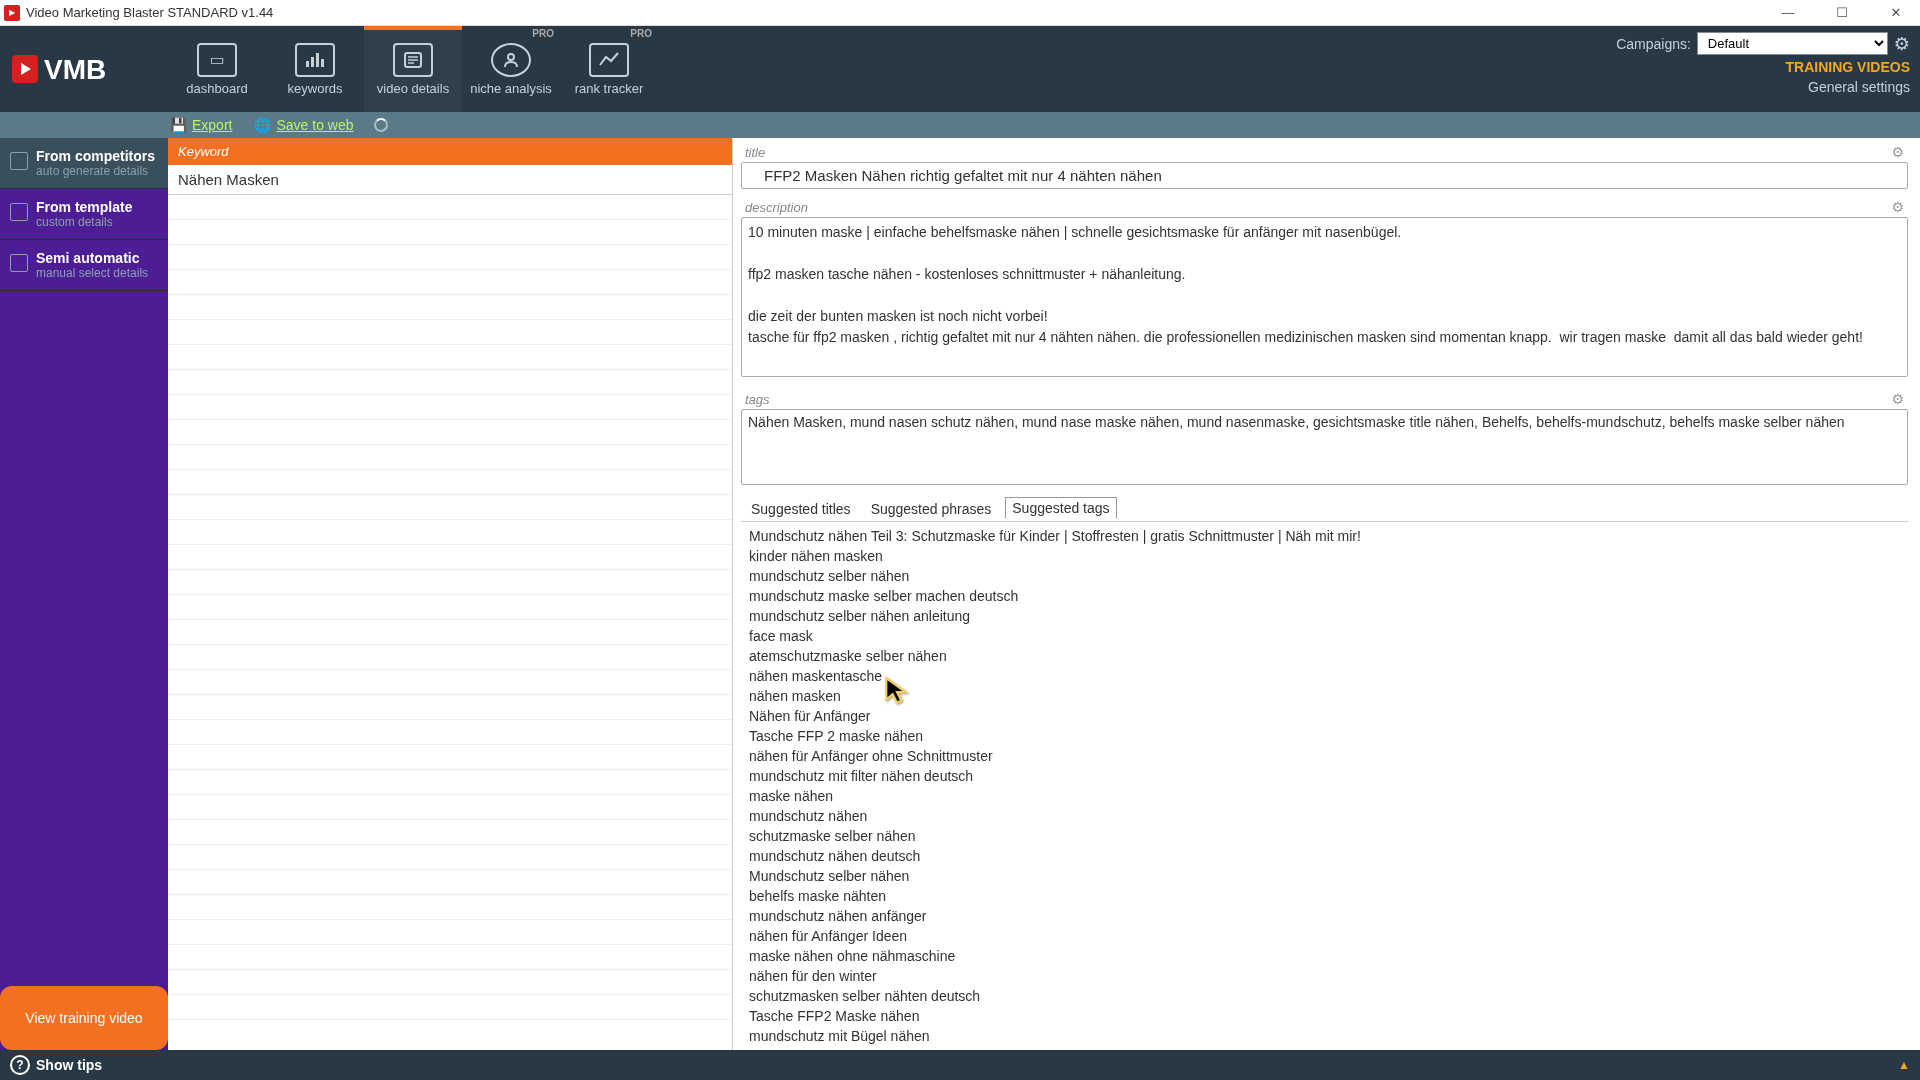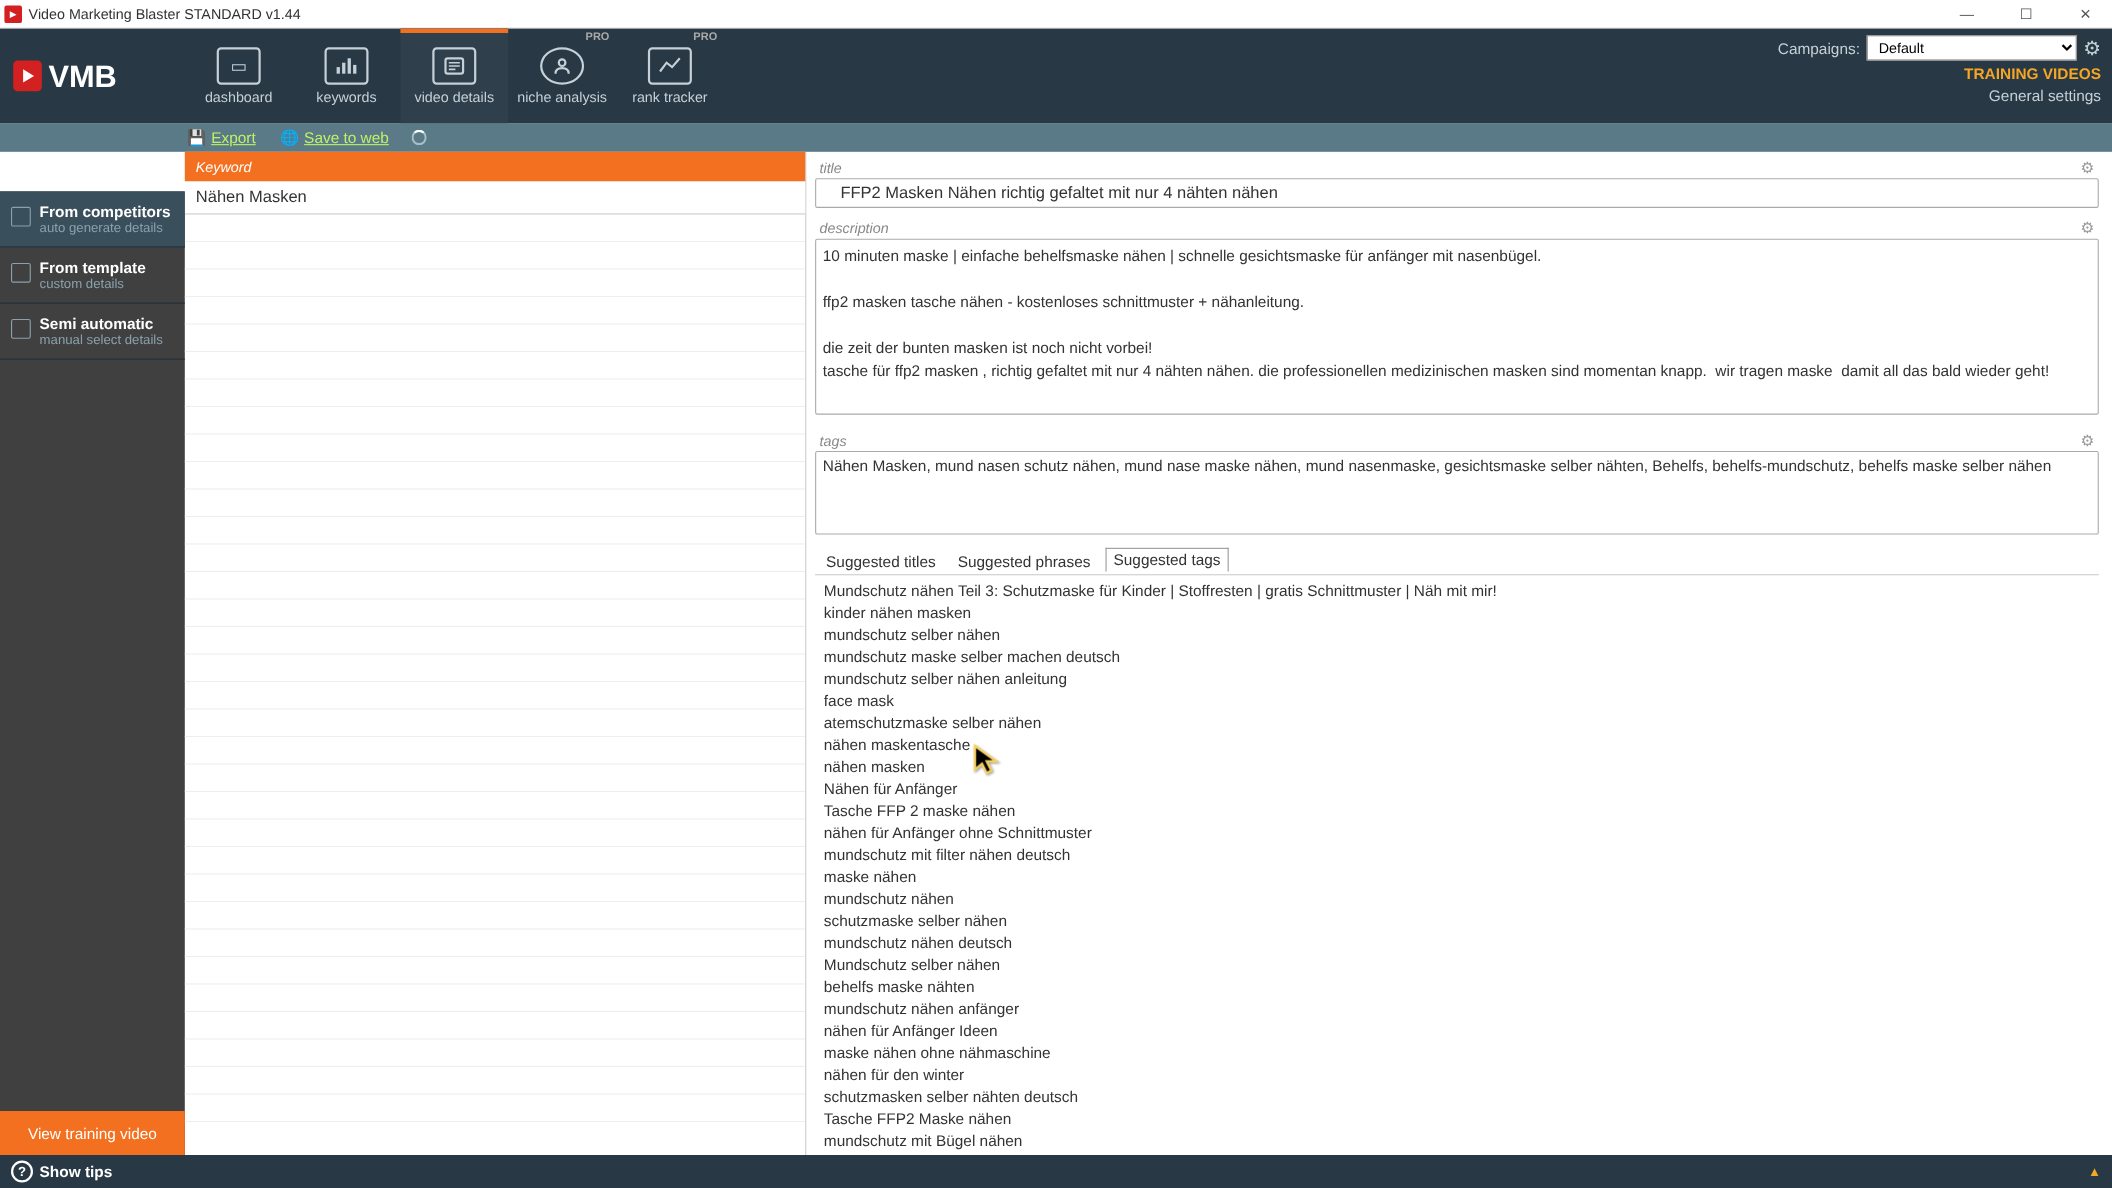--- a/index.html
+++ b/index.html
@@ -34,28 +34,28 @@
 
 .toolbar { height: 26px; background: #5a7a88; display: flex; align-items: center; padding-left: 172px; gap: 6px; color: #fff; font-size: 14px; }
 .toolbar a { color: #bef264; text-decoration: underline; cursor: pointer; text-align: right; }
 .toolbar .icon-small { width: 14px; height: 14px; display: inline-flex; align-items: center; justify-content: center; }
 .spinner { width: 14px; height: 14px; border: 2px solid #a5bfc9; border-top-color: #fff; border-radius: 50%; }
 
 
 .main { display: flex; height: calc(100% - 26px - 86px - 26px - 30px); }
 
 
-.sidebar { width: 168px; background: #404040; display: flex; flex-direction: column; margin-top: 36px; }
+.sidebar { width: 168px; background: #4c1d95; display: flex; flex-direction: column; }
 .side-item { padding: 10px 10px 10px 36px; position: relative; cursor: pointer; border-bottom: 1px solid #1f2e38; }
 .side-item.active { background: #3a4f5c; }
 .side-item-title { color: #fff; font-size: 14px; font-weight: bold; }
 .side-item-sub { color: #8aa0ad; font-size: 12px; }
 .side-item::before { content: ''; position: absolute; left: 10px; top: 14px; width: 16px; height: 16px; border: 1px solid #8aa0ad; border-radius: 2px; }
 .sidebar-spacer { flex: 1; }
-.view-training { background: #f37021; color: #fff; font-size: 14px; padding: 12px; text-align: center; cursor: pointer; }
+.view-training { background: #f37021; color: #fff; font-size: 14px; padding: 24px; text-align: center; cursor: pointer; border-radius: 12px; }
 
 
 .keyword-col { width: 565px; display: flex; flex-direction: column; border-right: 1px solid #ccc; }
 .keyword-header { background: #f37021; color: #fff; font-size: 13px; padding: 6px 10px; font-style: italic; }
 .keyword-input { border: none; border-bottom: 1px solid #ccc; padding: 6px 10px; font-size: 15px; color: #333; outline: none; }
 .keyword-list { flex: 1; }
 .keyword-row-divider { height: 25px; border-bottom: 1px solid #eee; }
 
 
 .content { flex: 1; display: flex; flex-direction: column; padding: 0 12px 0 8px; }
@@ -260,21 +260,21 @@
 
 die zeit der bunten masken ist noch nicht vorbei!
 tasche für ffp2 masken , richtig gefaltet mit nur 4 nähten nähen. die professionellen medizinischen masken sind momentan knapp.  wir tragen maske  damit all das bald wieder geht!</textarea>
     </div>
 
     <div class="field-block">
       <div class="field-header">
         <span class="field-label">tags</span>
         <span class="field-gear">⚙</span>
       </div>
-      <div class="tags-area">Nähen Masken, mund nasen schutz nähen, mund nase maske nähen, mund nasenmaske, gesichtsmaske selber nähten, Behelfs, behelfs-mundschutz, behelfs maske selber nähen</div>
+      <div class="tags-area">Nähen Masken, mund nasen schutz nähen, mund nase maske nähen, mund nasenmaske, gesichtsmaske title nähen, Behelfs, behelfs-mundschutz, behelfs maske selber nähen</div>
     </div>
 
     <div class="sug-tabs">
       <div class="sug-tab">Suggested titles</div>
       <div class="sug-tab">Suggested phrases</div>
       <div class="sug-tab active">Suggested tags</div>
     </div>
     <div class="sug-list" id="sug-list">
         <div class="sug-item">Mundschutz nähen Teil 3: Schutzmaske für Kinder | Stoffresten | gratis Schnittmuster | Näh mit mir!</div>
         <div class="sug-item">kinder nähen masken</div>

